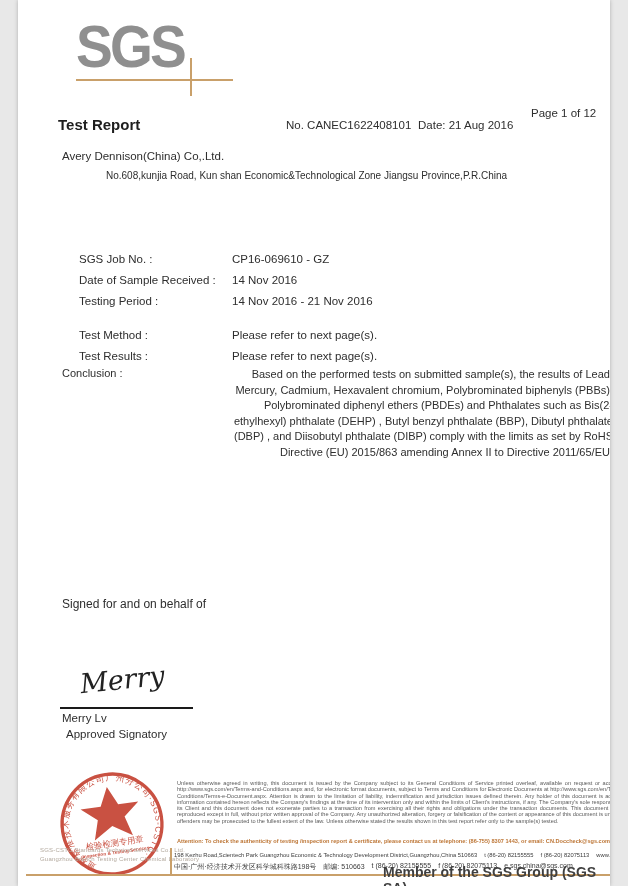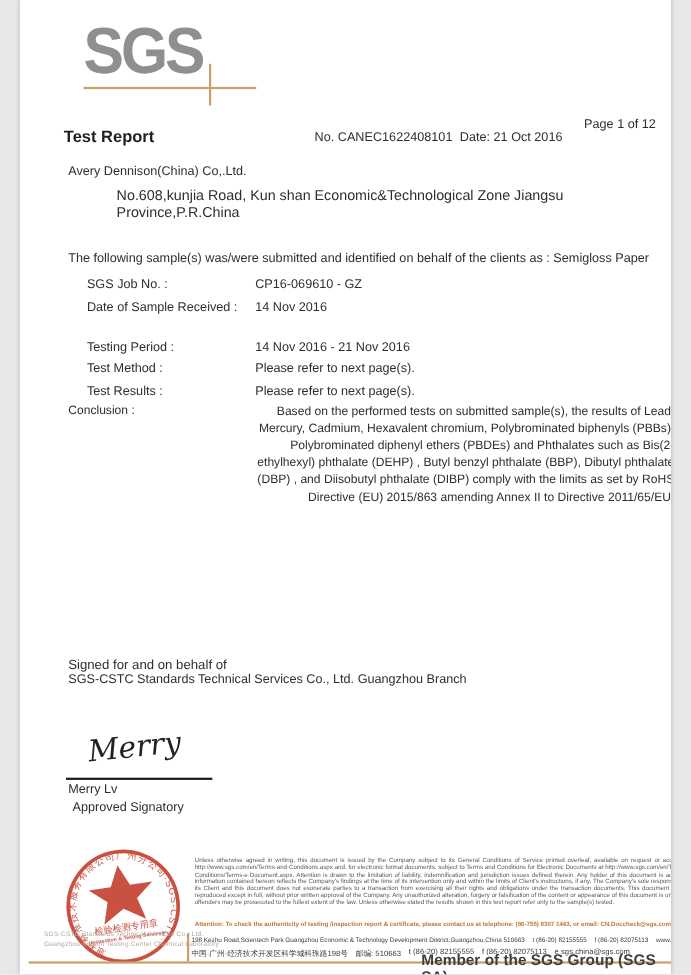--- a/index.html
+++ b/index.html
@@ -16,21 +16,21 @@
   }
   .logo-hline{position:absolute; left:58px; top:79px; width:157px; height:2px; background:#c9a06a;}
   .logo-vline{position:absolute; left:172px; top:58px; width:2px; height:38px; background:#c9a06a;}
   
   .report-title{position:absolute; left:40px; top:116px; font-size:15px; font-weight:bold; color:#1e1e1e;text-align:center;}
   .report-no{position:absolute; left:220px; top:119px; font-size:11.5px;padding-left:48px;}
   .report-date{position:absolute; left:400px; top:119px; font-size:11.5px;}
   .report-page{position:absolute; left:513px; top:107px; font-size:11.5px;text-align:right;}
   
   .client-name{position:absolute; left:44px; top:150px; font-size:11.5px;}
-  .client-address{position:absolute; left:44px; top:170px; font-size:13px;padding-left:44px;}
+  .client-address{position:absolute; left:44px; top:170px; font-size:10px;padding-left:44px;}
   .sample-intro{position:absolute; left:44px; top:229px; font-size:11.5px;}
   
   .field-row{position:absolute; left:44px; right:16px; font-size:11.5px;margin-left:17px;}
   .field-row .fvalue{position:absolute; left:153px; top:0;}
   .conclusion-label{position:absolute; left:44px; top:367px; font-size:11px;}
   .conclusion-value{position:absolute; left:197px; top:367px; width:398px; font-size:11px; line-height:15.6px;text-align:right;}
   
   .signoff-1{position:absolute; left:44px; top:597px; font-size:12px;}
   .signoff-2{position:absolute; left:44px; top:612px; font-size:11.5px;}
   .sig-script{
@@ -67,54 +67,52 @@
 <body>
 
 <div class="page">
 
   <div class="sgs-logo">SGS</div>
   <div class="logo-hline"></div>
   <div class="logo-vline"></div>
 
   <div class="report-title">Test Report</div>
   <div class="report-no">No. CANEC1622408101</div>
-  <div class="report-date">Date: 21 Oct 2016</div>
+  <div class="report-date">Date: 21 Aug 2016</div>
   <div class="report-page">Page 1 of 12</div>
 
   <div class="client-name">Avery Dennison(China) Co,.Ltd.</div>
   <div class="client-address">No.608,kunjia Road, Kun shan Economic&amp;Technological Zone Jiangsu Province,P.R.China</div>
 
-  <div class="sample-intro">The following sample(s) was/were submitted and identified on behalf of the clients as : Semigloss Paper</div>
 
   <div class="field-row" style="top:253px">
     <span class="flabel">SGS Job No. :</span>
     <span class="fvalue">CP16-069610 - GZ</span>
   </div>
   <div class="field-row" style="top:274px">
     <span class="flabel">Date of Sample Received :</span>
     <span class="fvalue">14 Nov 2016</span>
   </div>
-  <div class="field-row" style="top:310px">
+  <div class="field-row" style="top:295px">
     <span class="flabel">Testing Period :</span>
     <span class="fvalue">14 Nov 2016 - 21 Nov 2016</span>
   </div>
   <div class="field-row" style="top:329px">
     <span class="flabel">Test Method :</span>
     <span class="fvalue">Please refer to next page(s).</span>
   </div>
   <div class="field-row" style="top:350px">
     <span class="flabel">Test Results :</span>
     <span class="fvalue">Please refer to next page(s).</span>
   </div>
 
   <div class="conclusion-label">Conclusion :</div>
   <div class="conclusion-value">Based on the performed tests on submitted sample(s), the results of Lead, Mercury, Cadmium, Hexavalent chromium, Polybrominated biphenyls (PBBs), Polybrominated diphenyl ethers (PBDEs) and Phthalates such as Bis(2-ethylhexyl) phthalate (DEHP) , Butyl benzyl phthalate (BBP), Dibutyl phthalate (DBP) , and Diisobutyl phthalate (DIBP) comply with the limits as set by RoHS Directive (EU) 2015/863 amending Annex II to Directive 2011/65/EU.</div>
 
   <div class="signoff-1">Signed for and on behalf of</div>
-  <div class="signoff-2">SGS-CSTC Standards Technical Services Co., Ltd. Guangzhou Branch</div>
   <div class="sig-script">Merry</div>
   <div class="sig-line"></div>
   <div class="sig-name">Merry Lv</div>
   <div class="sig-title">Approved Signatory</div>
 
   <div class="stamp">
     <svg viewBox="0 0 100 100">
       <circle cx="50" cy="50" r="48" fill="none" stroke="#c43f2e" stroke-width="3.2"></circle>
       <defs>
         <path id="ringPath" d="M 50,92 A 42,42 0 1,1 50.01,92"></path>

